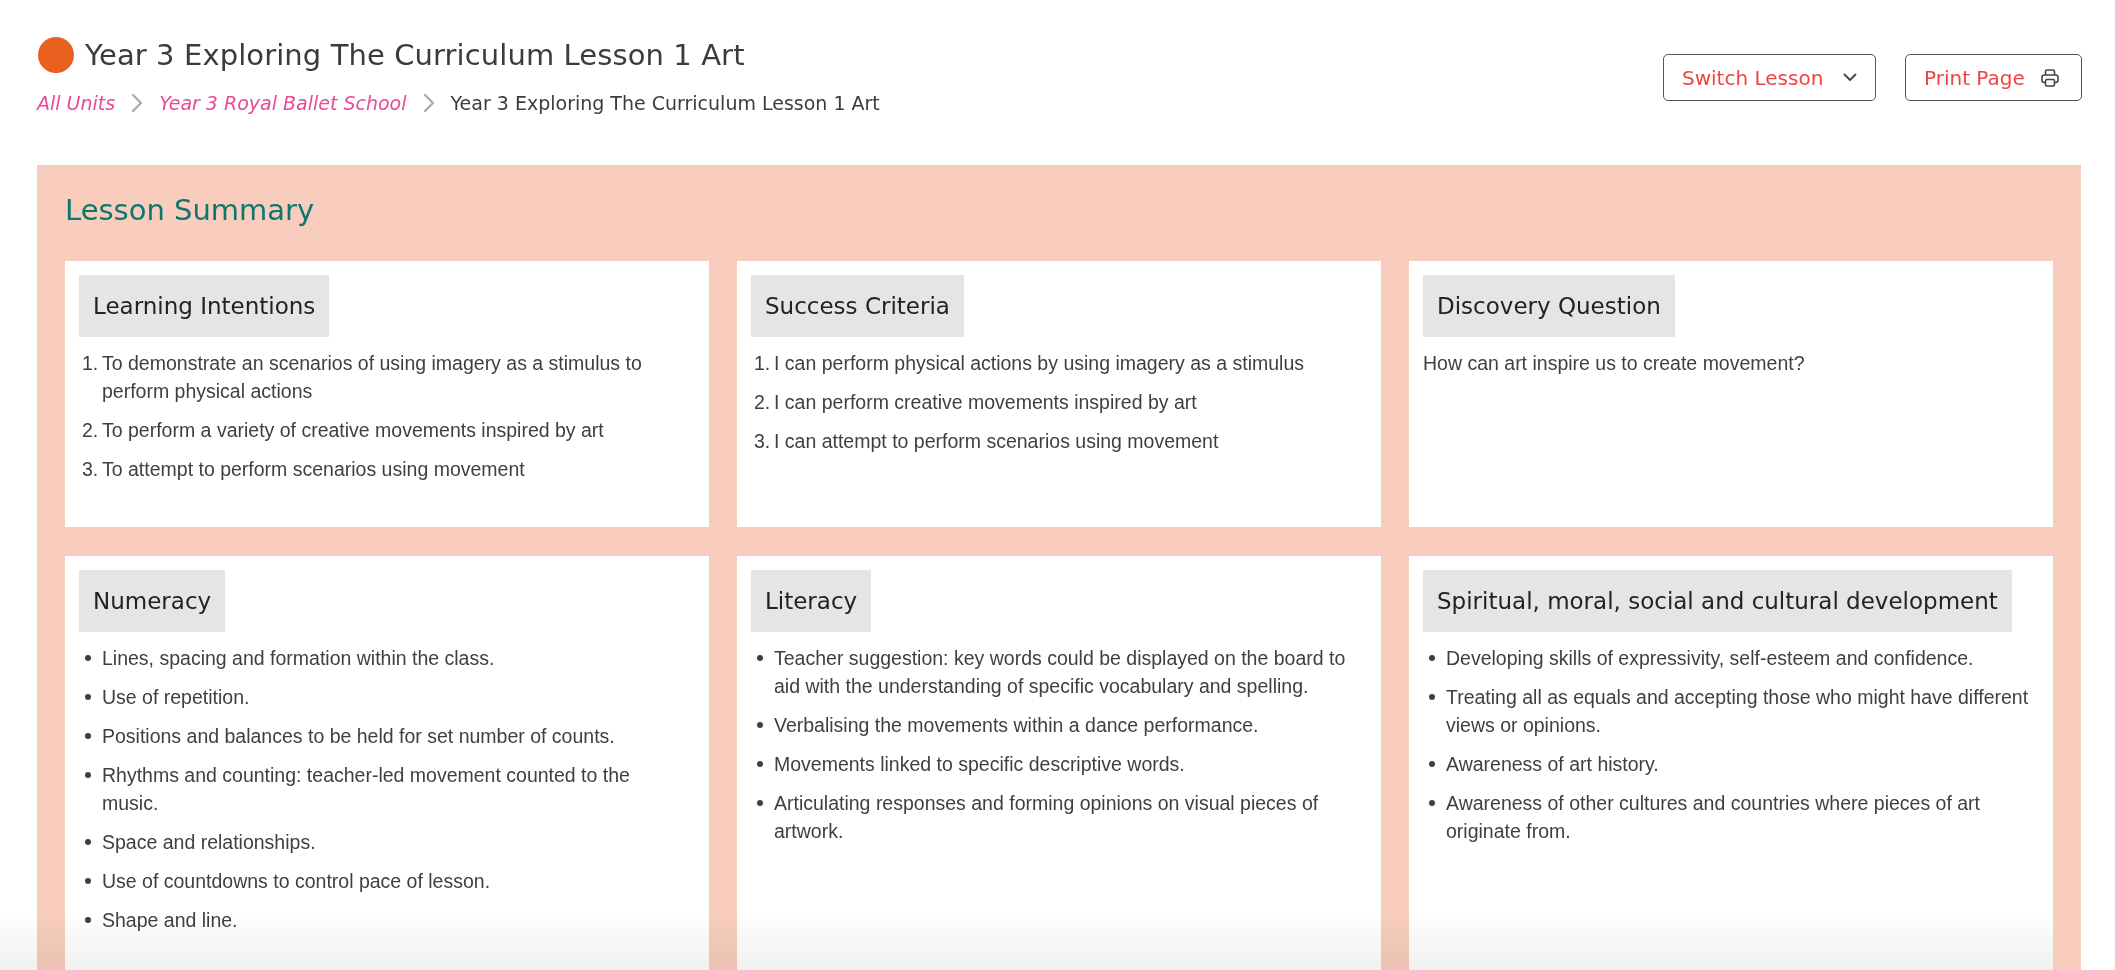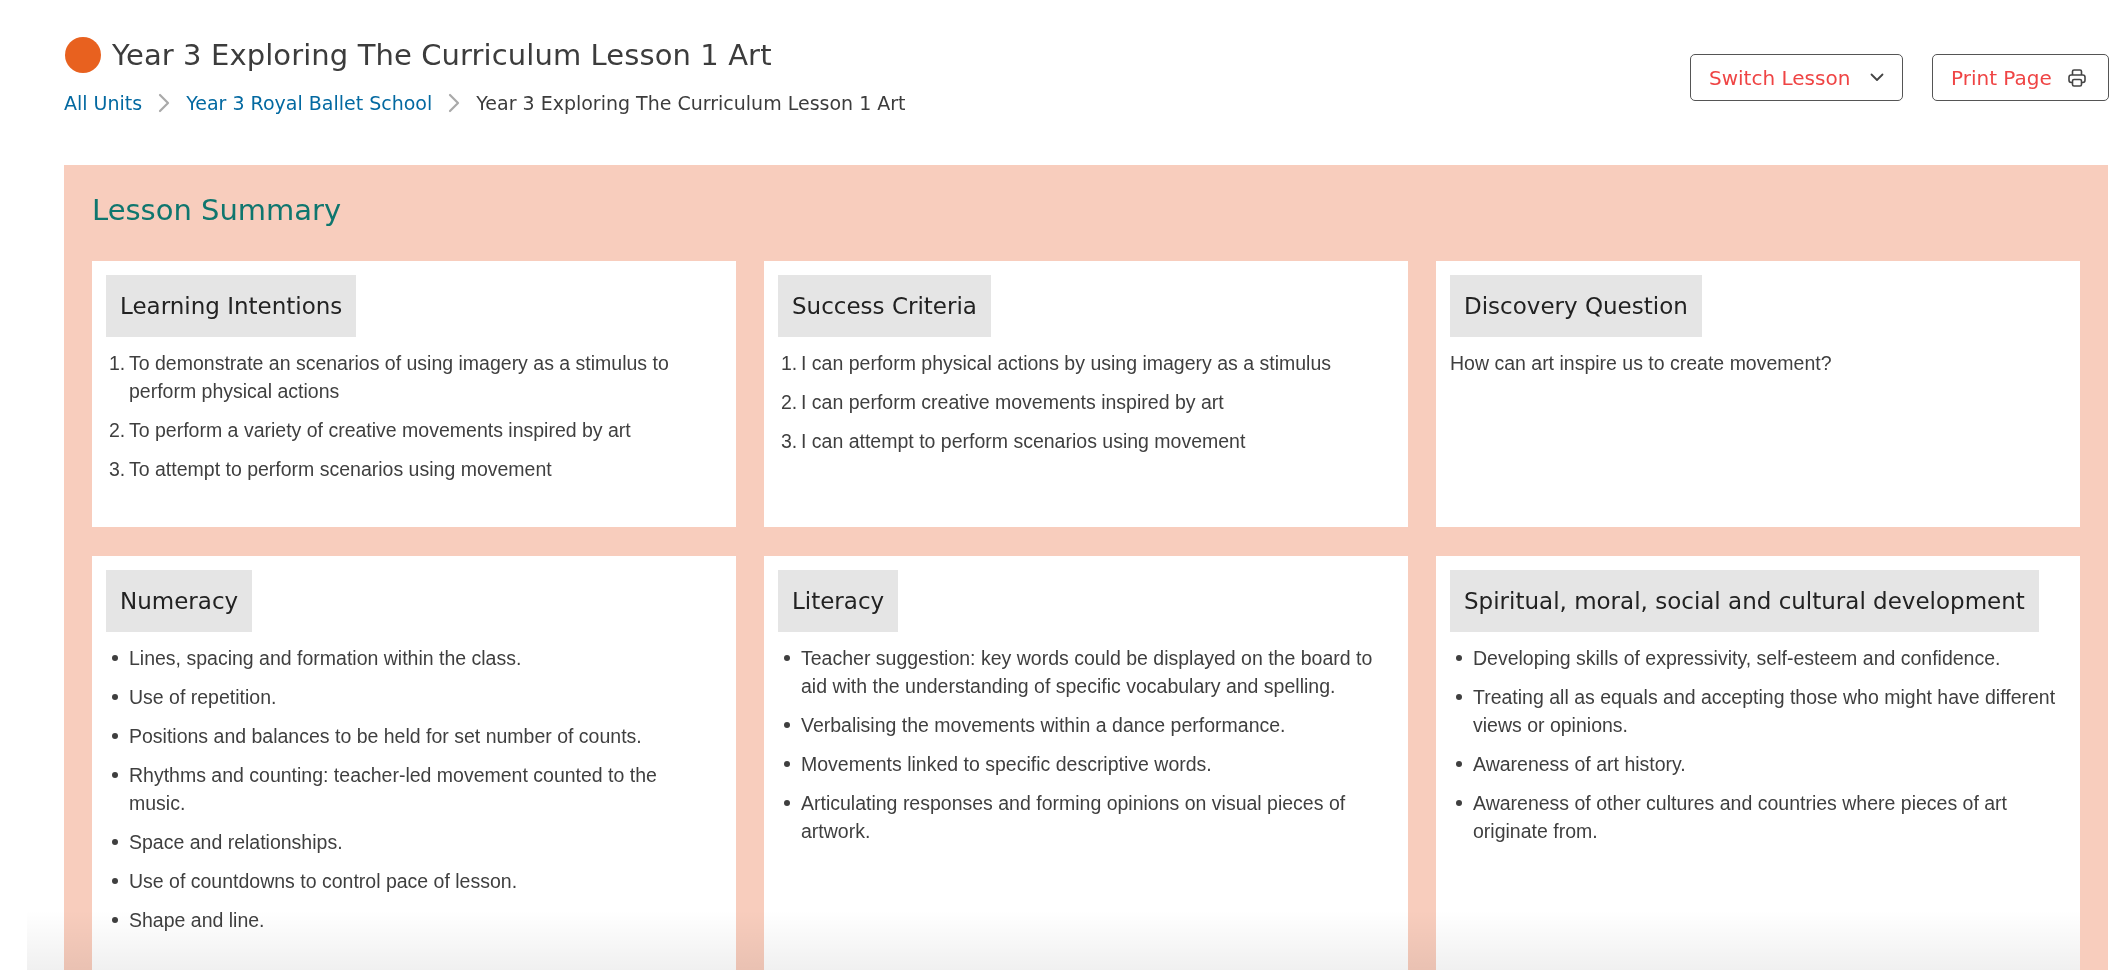--- a/index.html
+++ b/index.html
@@ -2,21 +2,21 @@
 <html><head>
   <meta charset="utf-8">
   <style>
     * { box-sizing: border-box; margin: 0; padding: 0; }
     html, body {
       width: 2115px; height: 970px; overflow: hidden;
       background: #ffffff;
       font-family: "Liberation Sans", sans-serif;
       color: #3f3f3f;
     }
-    .page { position: relative; width: 2053px; height: 970px; margin-left: 27px; }
+    .page { position: relative; width: 2053px; height: 970px; }
 
     
     .title-row {
       position: absolute; left: 38px; top: 35px;
       display: flex; align-items: center; height: 40px;
     }
     .dot {
       width: 36px; height: 36px; border-radius: 50%;
       margin-right: 11px; flex: none;
     }
@@ -24,21 +24,21 @@
       font-family: "DejaVu Sans", sans-serif;
       font-size: 29px; font-weight: normal; color: #3c3c3c;
       letter-spacing: 0.1px; white-space: nowrap;
     }
     .breadcrumb {
       position: absolute; left: 37px; top: 90px;
       display: flex; align-items: center; height: 26px;
       font-family: "DejaVu Sans", sans-serif;
       font-size: 19px; white-space: nowrap;
     }
-    .crumb-link { color: #0369a1; cursor: pointer; }
+    .crumb-link { color: #ec4899; cursor: pointer; font-style: italic; }
     .crumb-current { color: #3c3c3c; }
     .crumb-sep {
       display: inline-flex; align-items: center; justify-content: center;
       width: 44px; height: 26px;
     }
 
     .header-buttons { position: absolute; top: 54px; left: 1663px; display: flex; }
     .btn {
       height: 47px; border: 1.5px solid #555; border-radius: 5px;
       background: #fff; display: flex; align-items: center;

